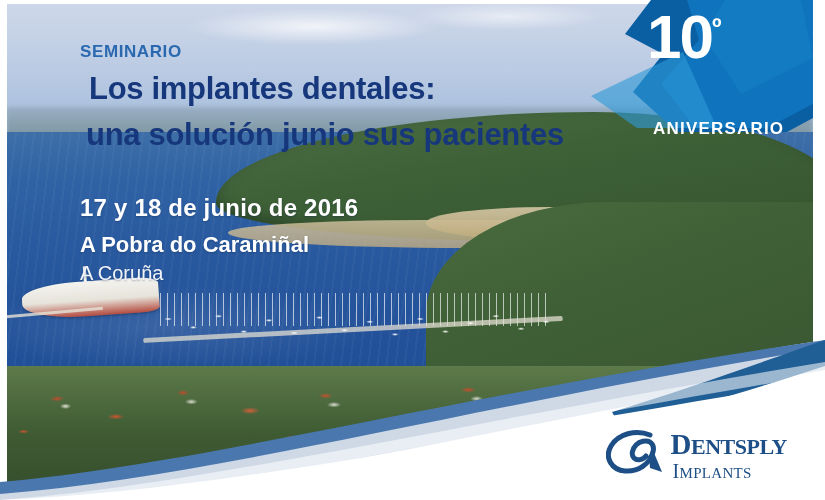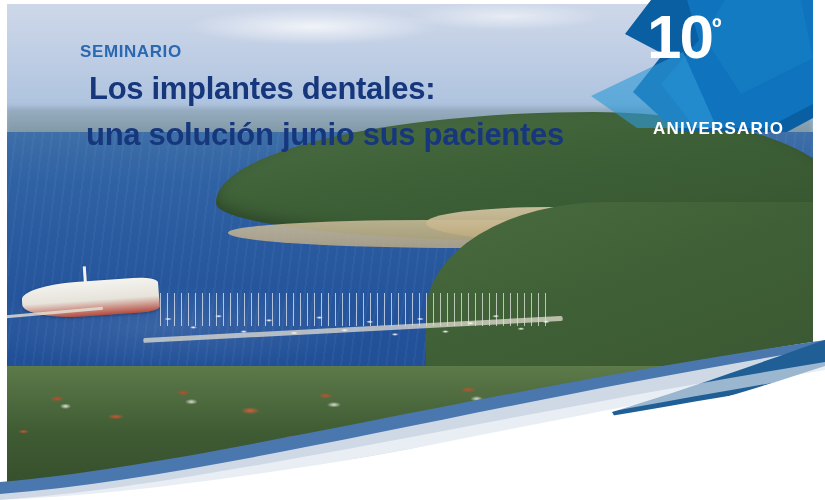--- a/index.html
+++ b/index.html
@@ -273,26 +273,43 @@
     <div class="badge-num"><span>10</span><sup>º</sup></div>
     <div class="badge-sub">ANIVERSARIO</div>
   </div>
 
   <div class="headline">
     <p class="kicker">SEMINARIO</p>
     <p class="title-l1">Los implantes dentales:</p>
     <p class="title-l2">una solución junio sus pacientes</p>
   </div>
 
+  <div class="details">
+    <p class="date">17 y 18 de junio de 2016</p>
+    <p class="place">A Pobra do Caramiñal</p>
+    <p class="region">A Coruña</p>
+  </div>
 
   <div class="swoosh">
     <svg width="825" height="160" viewBox="0 0 825 160">
       <path d="M0,160 L0,146 C210,128 470,56 825,0 L825,160 Z" fill="#ffffff"></path>
       <path d="M0,160 L0,150 C215,133 478,62 825,6 L825,30 C500,86 240,152 60,160 Z" fill="#cfd9e6"></path>
       <path d="M0,154 C220,136 480,64 825,8 L825,0 C470,52 206,124 0,142 Z" fill="#4a78ae"></path>
       <path d="M620,86 C700,66 770,44 825,26 L825,0 C762,22 690,48 612,72 Z" fill="#1f5f96"></path>
       <path d="M0,160 C200,146 470,80 825,22 L825,34 C478,92 212,154 52,160 Z" fill="#ffffff" opacity="0.55"></path>
       <path d="M0,160 L825,160 L825,40 C470,98 206,152 0,160 Z" fill="#ffffff"></path>
     </svg>
   </div>
 
+  <div class="logo">
+    <div class="logo-mark">
+      <svg width="58" height="50" viewBox="0 0 58 50">
+        <path d="M44,7 C30,1 12,6 5,18 C-2,30 6,42 19,43 C32,44 44,36 47,24 C48,20 47,16 44,14 C40,12 34,13 30,17 C26,21 25,27 28,30 C31,33 37,32 40,28" fill="none" stroke="#1d4f86" stroke-width="5" stroke-linecap="round"></path>
+        <polygon points="46,20 56,44 44,40 43,28" fill="#1d4f86"></polygon>
+      </svg>
+    </div>
+    <div class="logo-text">
+      <span class="logo-top"><span>D</span><span class="sm">ENTSPLY</span></span>
+      <span class="logo-bot"><span>I</span><span class="sm">MPLANTS</span></span>
+    </div>
+  </div>
 
 </div>
 
 </body></html>

